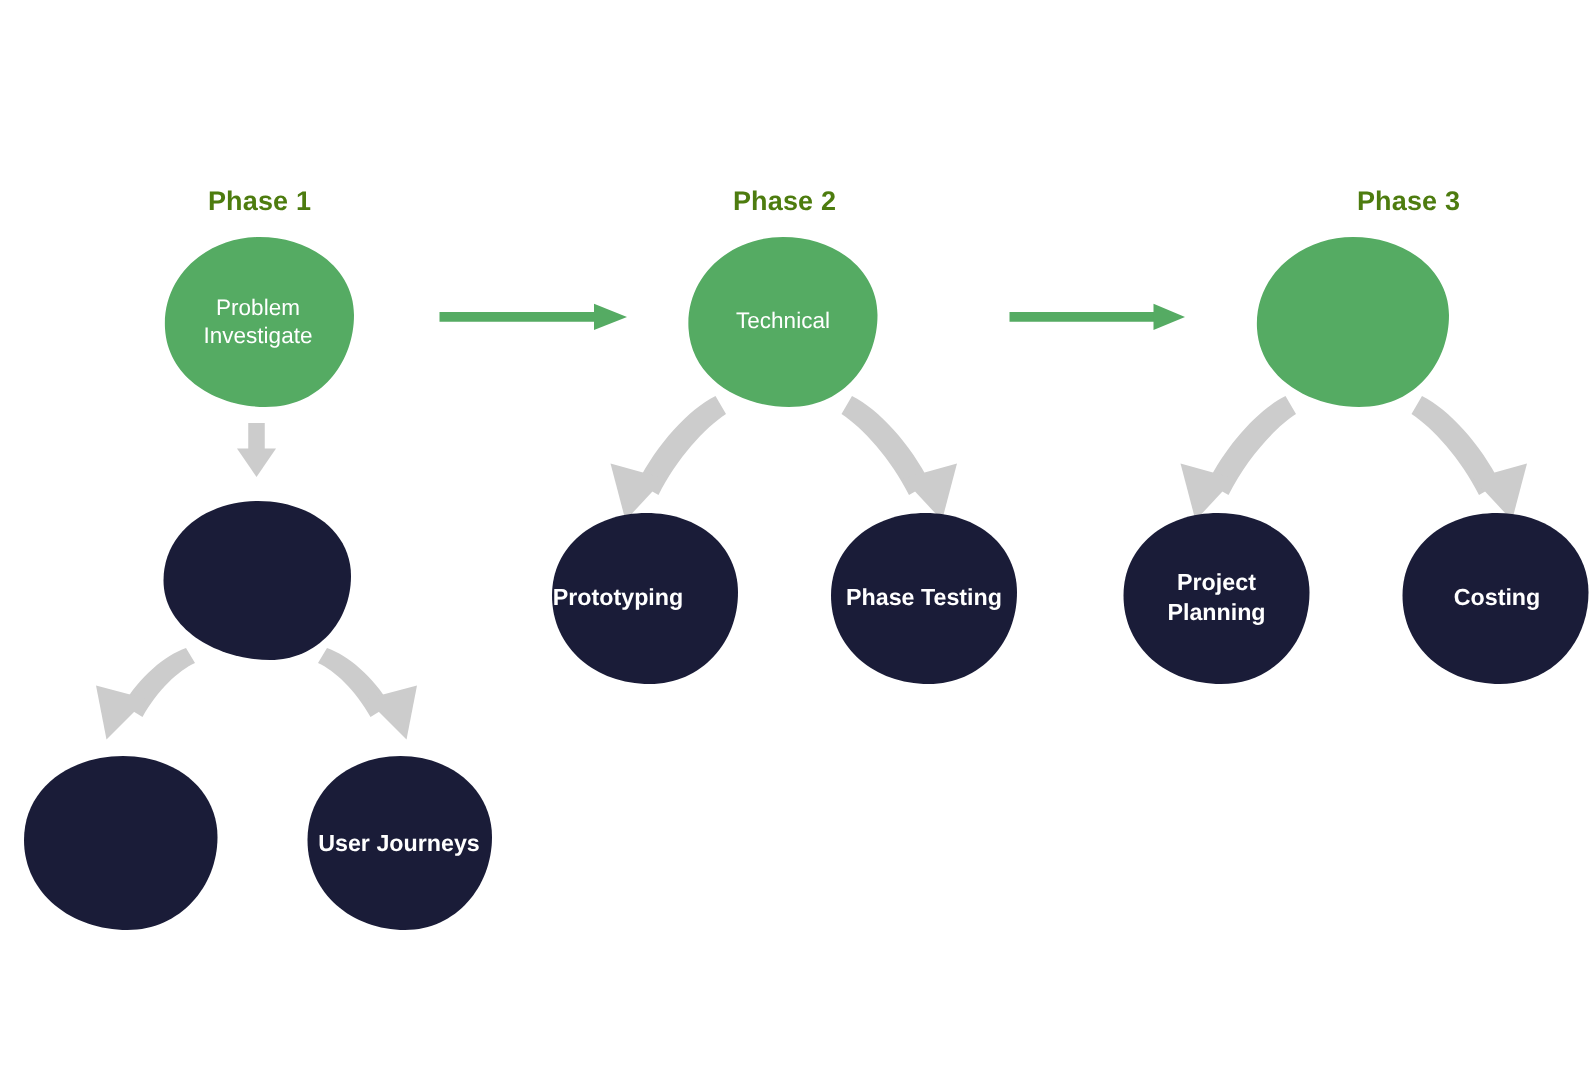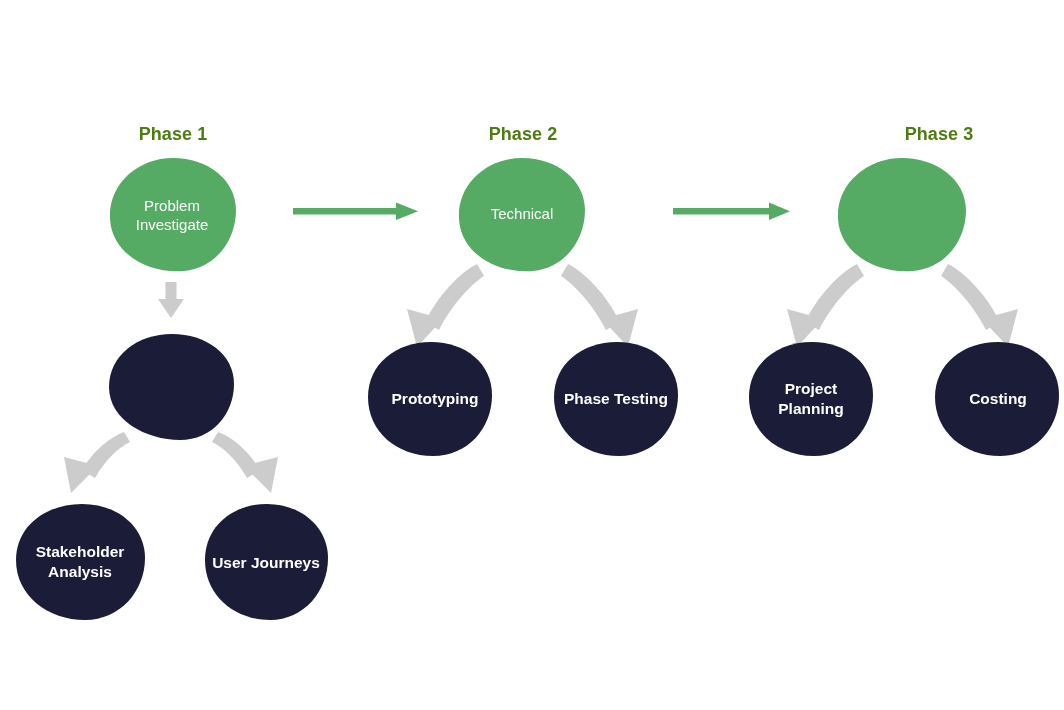--- a/index.html
+++ b/index.html
@@ -184,25 +184,23 @@
              C 964 456, 935 432, 935 397
              C 935 364, 963 342, 998 342 Z" fill="#1a1c38"></path>
   </svg>
 
   <div class="phase-title" style="left:173px; top:124px;">Phase 1</div>
   <div class="phase-title" style="left:523px; top:124px;">Phase 2</div>
   <div class="phase-title" style="left:939px; top:124px;">Phase 3</div>
 
   <div class="node-label green" style="left:172px; top:215px;">Problem
 Investigate</div>
-  <div class="node-label navy" style="left:80px; top:562px;">Stakeholder
-Analysis</div>
   <div class="node-label navy" style="left:266px; top:563px;">User Journeys</div>
 
   <div class="node-label green" style="left:522px; top:214px;">Technical</div>
-  <div class="node-label navy" style="left:435px; top:399px;text-align:center;">Prototyping</div>
+  <div class="node-label navy" style="left:412px; top:399px;text-align:center;">Prototyping</div>
   <div class="node-label navy" style="left:616px; top:399px;">Phase Testing</div>
 
   <div class="node-label navy" style="left:811px; top:399px;">Project
 Planning</div>
   <div class="node-label navy" style="left:998px; top:399px;">Costing</div>
 
 </div>
 
 </body></html>

